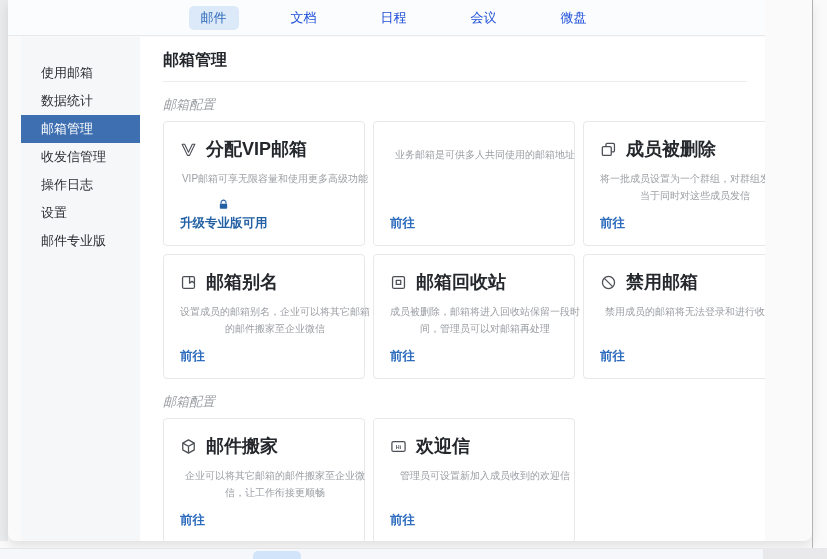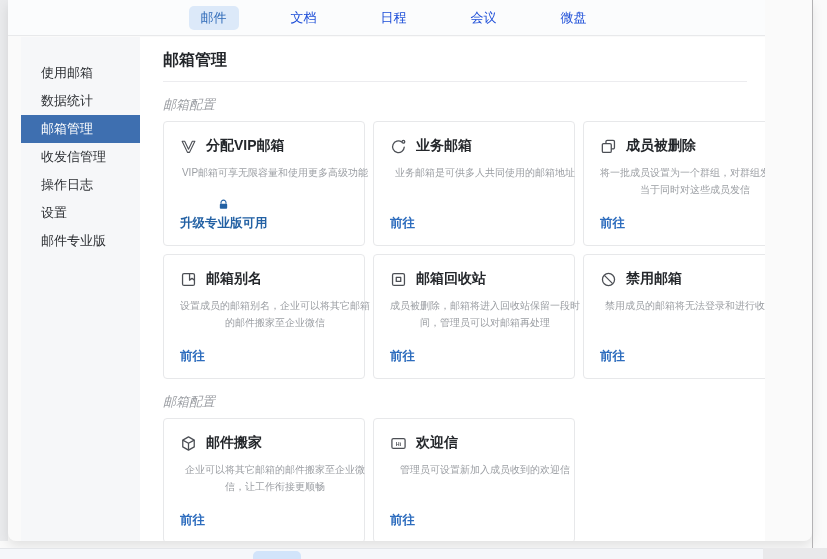--- a/index.html
+++ b/index.html
@@ -47,21 +47,21 @@
   .section-label{margin-top:16px;font-size:13px;line-height:14px;color:#9a9da2;font-style:italic;}
   .card-grid{margin-top:9px;display:grid;grid-template-columns:repeat(3,202px);gap:8px;}
   .card{
     width:202px;height:125px;box-sizing:border-box;background:#fff;
     border:1px solid #e7e8ea;border-radius:4px;position:relative;
     padding:15px 0 0 16px;
   }
   .card-head{display:flex;align-items:center;gap:9px;}
   .card-icon{width:17px;height:17px;color:#4c4f55;flex:0 0 auto;display:inline-flex;}
   .card-icon svg{width:17px;height:17px;display:block;}
-  .card-title{font-size:14px;font-weight:bold;color:#24272b;white-space:nowrap;}
+  .card-title{font-size:18px;font-weight:bold;color:#24272b;white-space:nowrap;}
   .card-desc{margin-top:9px;width:190px;font-size:10px;line-height:17px;color:#9b9ea3;text-align:center;}
   .card-action{
     position:absolute;left:16px;bottom:13px;font-size:12.5px;font-weight:bold;
     color:#2e6dbe;cursor:pointer;display:flex;align-items:center;gap:5px;white-space:nowrap;
   }
   .card-action.upgrade{color:#2361a4;flex-direction:column;}
   .card-action .lock{display:inline-flex;}
   .card-action .lock svg{width:11px;height:11px;display:block;}
   
   .v-divider{position:absolute;left:812px;top:0;width:1px;height:548px;background:#b3b2b4;}
@@ -123,29 +123,20 @@
                   <svg viewBox="0 0 12 12" fill="none">
                     <path d="M3.3 5.2 V3.9 a2.7 2.7 0 1 1 5.4 0 V5.2" stroke="currentColor" stroke-width="1.2"></path>
                     <rect x="2" y="5.2" width="8" height="5.4" rx="1" fill="currentColor"></rect>
                   </svg>
                 </span>
                 <span>升级专业版可用</span>
               </div>
   </div>
 
   <div class="card">
-    <div class="card-head">
-      <span class="card-icon">
-                  <svg viewBox="0 0 16 16" fill="none" stroke="currentColor" stroke-width="1.2" stroke-linecap="round">
-                    <path d="M13.4 8.6A5.5 5.5 0 1 1 11 3.7"></path>
-                    <circle cx="12.6" cy="3.6" r="1.3"></circle>
-                  </svg>
-                </span>
-      <span class="card-title">业务邮箱</span>
-    </div>
     <div class="card-desc">业务邮箱是可供多人共同使用的邮箱地址</div>
     <div class="card-action">前往</div>
   </div>
 
   <div class="card">
     <div class="card-head">
       <span class="card-icon">
                   <svg viewBox="0 0 16 16" fill="none" stroke="currentColor" stroke-width="1.2" stroke-linejoin="round">
                     <rect x="2.2" y="5.2" width="8.4" height="8.4" rx="1.2"></rect>
                     <path d="M5.6 5.2 V3.4 a1.2 1.2 0 0 1 1.2 -1.2 h5.6 a1.2 1.2 0 0 1 1.2 1.2 v5.6 a1.2 1.2 0 0 1 -1.2 1.2 h-1.8"></path>

